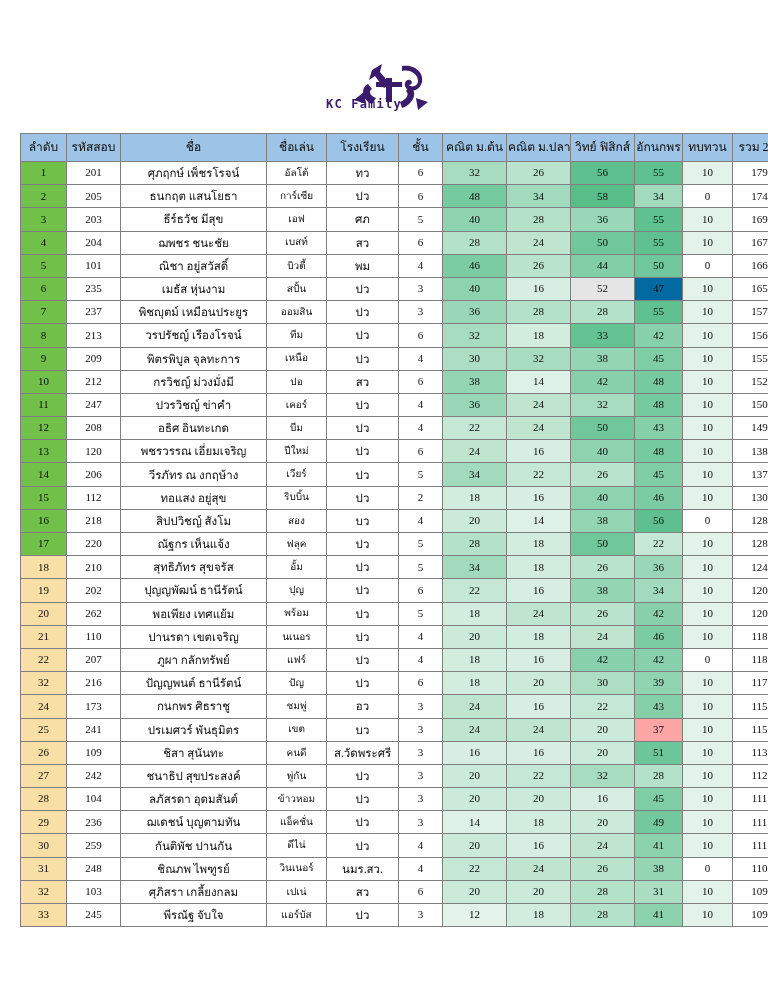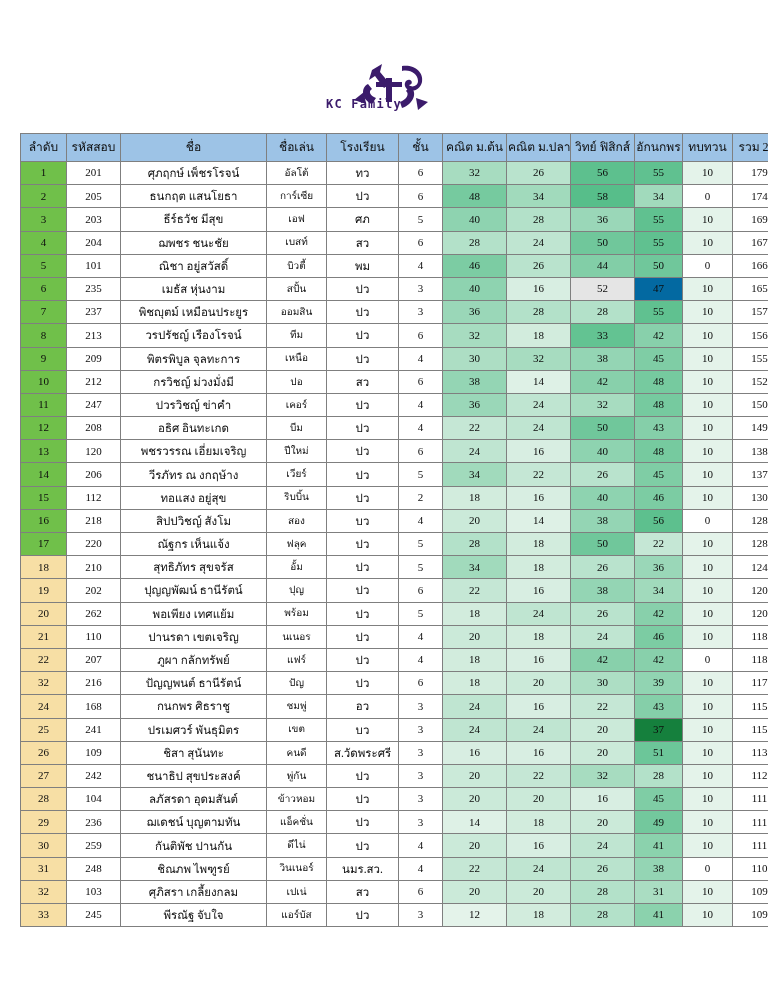--- a/index.html
+++ b/index.html
@@ -477,21 +477,21 @@
             <td class="grade">6</td>
             <td class="num" style="background: rgb(210, 236, 221);">18</td>
             <td class="num" style="background: rgb(203, 234, 217);">20</td>
             <td class="num" style="background: rgb(173, 222, 196);">30</td>
             <td class="num" style="background: rgb(145, 212, 178);">39</td>
             <td class="num" style="background: rgb(228, 243, 234);">10</td>
             <td class="total">117</td>
           </tr>
           <tr>
             <td class="rank tan">24</td>
-            <td class="code">168</td>
+            <td class="code">173</td>
             <td class="name">กนกพร ศิธราชู</td>
             <td class="nick">ชมพู่</td>
             <td class="school">อว</td>
             <td class="grade">3</td>
             <td class="num" style="background: rgb(191, 229, 209);">24</td>
             <td class="num" style="background: rgb(216, 238, 226);">16</td>
             <td class="num" style="background: rgb(197, 231, 213);">22</td>
             <td class="num" style="background: rgb(133, 207, 169);">43</td>
             <td class="num" style="background: rgb(228, 243, 234);">10</td>
             <td class="total">115</td>
@@ -499,21 +499,21 @@
           <tr>
             <td class="rank tan">25</td>
             <td class="code">241</td>
             <td class="name">ปรเมศวร์ พันธุมิตร</td>
             <td class="nick">เขต</td>
             <td class="school">บว</td>
             <td class="grade">3</td>
             <td class="num" style="background: rgb(191, 229, 209);">24</td>
             <td class="num" style="background: rgb(191, 229, 209);">24</td>
             <td class="num" style="background: rgb(203, 234, 217);">20</td>
-            <td class="num" style="background: #15803d;">37</td>
+            <td class="num" style="background: #fca5a5;">37</td>
             <td class="num" style="background: rgb(228, 243, 234);">10</td>
             <td class="total">115</td>
           </tr>
           <tr>
             <td class="rank tan">26</td>
             <td class="code">109</td>
             <td class="name">ชิสา สุนันทะ</td>
             <td class="nick">คนดี</td>
             <td class="school">ส.วัดพระศรี</td>
             <td class="grade">3</td>

